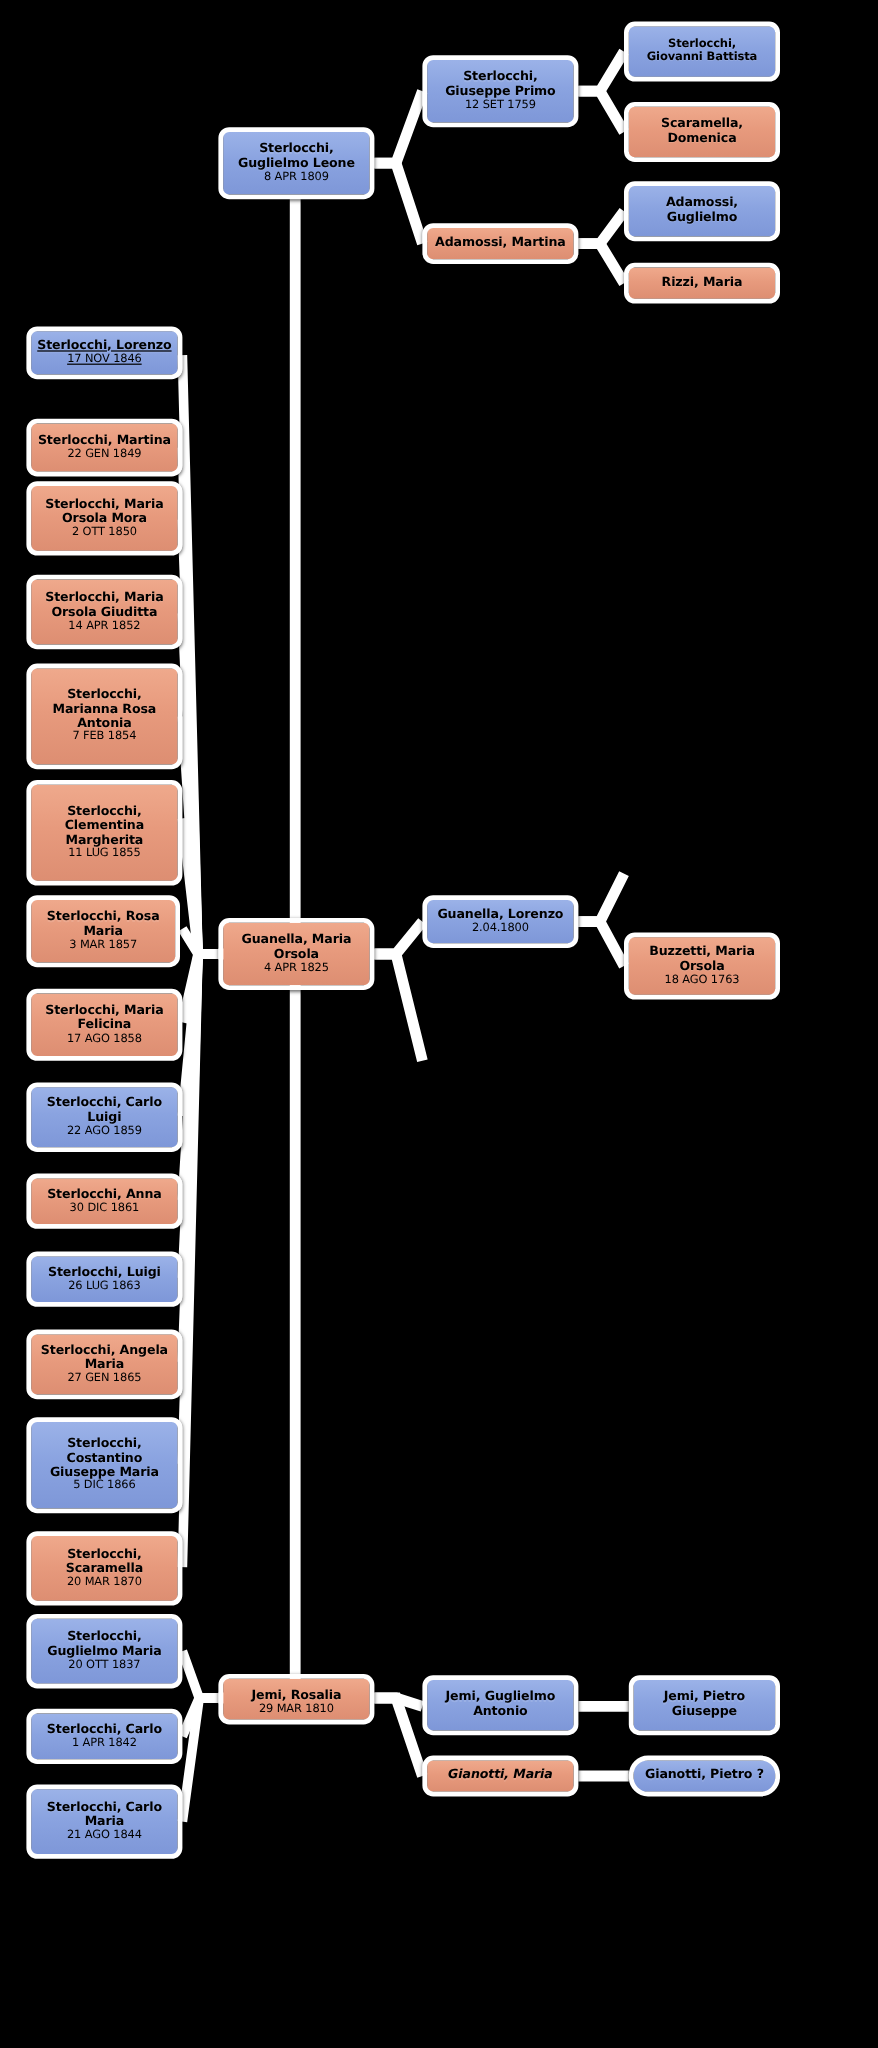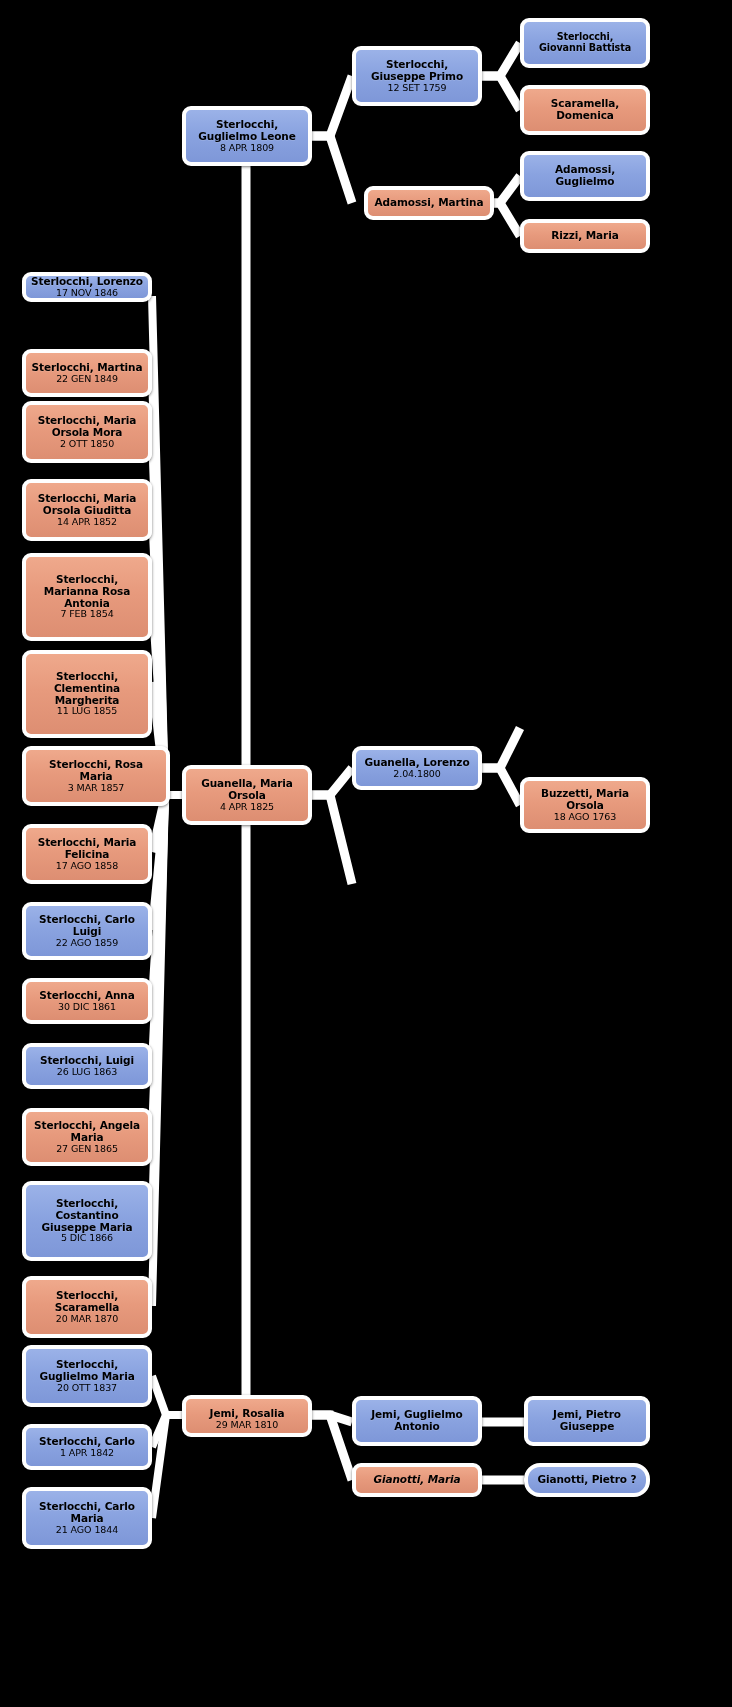--- a/index.html
+++ b/index.html
@@ -108,21 +108,21 @@
     <div class="nm">Guglielmo Leone</div>
     <div class="dt">8 APR 1809</div>
   </div>
 
   <div class="node male" style="left:352px;top:46px;width:130px;height:60px;">
     <div class="nm">Sterlocchi,</div>
     <div class="nm">Giuseppe Primo</div>
     <div class="dt">12 SET 1759</div>
   </div>
 
-  <div class="node female" style="left:364px;top:186px;width:130px;height:34px;">
+  <div class="node female" style="left:352px;top:186px;width:130px;height:34px;">
     <div class="nm">Adamossi, Martina</div>
   </div>
 
   <div class="node male" style="left:520px;top:18px;width:130px;height:50px;">
     <div class="nm sm">Sterlocchi,</div>
     <div class="nm sm">Giovanni Battista</div>
   </div>
 
   <div class="node female" style="left:520px;top:85px;width:130px;height:50px;">
     <div class="nm">Scaramella,</div>
@@ -174,21 +174,21 @@
   <div class="node male" style="left:524px;top:1396px;width:126px;height:50px;">
     <div class="nm">Jemi, Pietro</div>
     <div class="nm">Giuseppe</div>
   </div>
 
   <div class="node male" style="left:524px;top:1463px;width:126px;height:34px;border-radius:16px;">
     <div class="nm">Gianotti, Pietro ?</div>
   </div>
 
   <div id="children-col">
-      <div class="node male" style="left: 22px; top: 272px; width: 130px; height: 30px;">
+      <div class="node male" style="left: 22px; top: 272px; width: 130px; height: 44px; text-decoration: underline;">
         <div class="nm">Sterlocchi, Lorenzo</div>
         <div class="dt">17 NOV 1846</div>
       </div>
       <div class="node female" style="left: 22px; top: 349px; width: 130px; height: 48px;">
         <div class="nm">Sterlocchi, Martina</div>
         <div class="dt">22 GEN 1849</div>
       </div>
       <div class="node female" style="left: 22px; top: 401px; width: 130px; height: 62px;">
         <div class="nm">Sterlocchi, Maria</div>
         <div class="nm">Orsola Mora</div>
@@ -204,21 +204,21 @@
         <div class="nm">Marianna Rosa</div>
         <div class="nm">Antonia</div>
         <div class="dt">7 FEB 1854</div>
       </div>
       <div class="node female" style="left: 22px; top: 650px; width: 130px; height: 88px;">
         <div class="nm">Sterlocchi,</div>
         <div class="nm">Clementina</div>
         <div class="nm">Margherita</div>
         <div class="dt">11 LUG 1855</div>
       </div>
-      <div class="node female" style="left: 22px; top: 746px; width: 148px; height: 60px;">
+      <div class="node female" style="left: 22px; top: 746px; width: 128px; height: 60px;">
         <div class="nm">Sterlocchi, Rosa</div>
         <div class="nm">Maria</div>
         <div class="dt">3 MAR 1857</div>
       </div>
       <div class="node female" style="left: 22px; top: 824px; width: 130px; height: 60px;">
         <div class="nm">Sterlocchi, Maria</div>
         <div class="nm">Felicina</div>
         <div class="dt">17 AGO 1858</div>
       </div>
       <div class="node male" style="left: 22px; top: 902px; width: 130px; height: 58px;">

